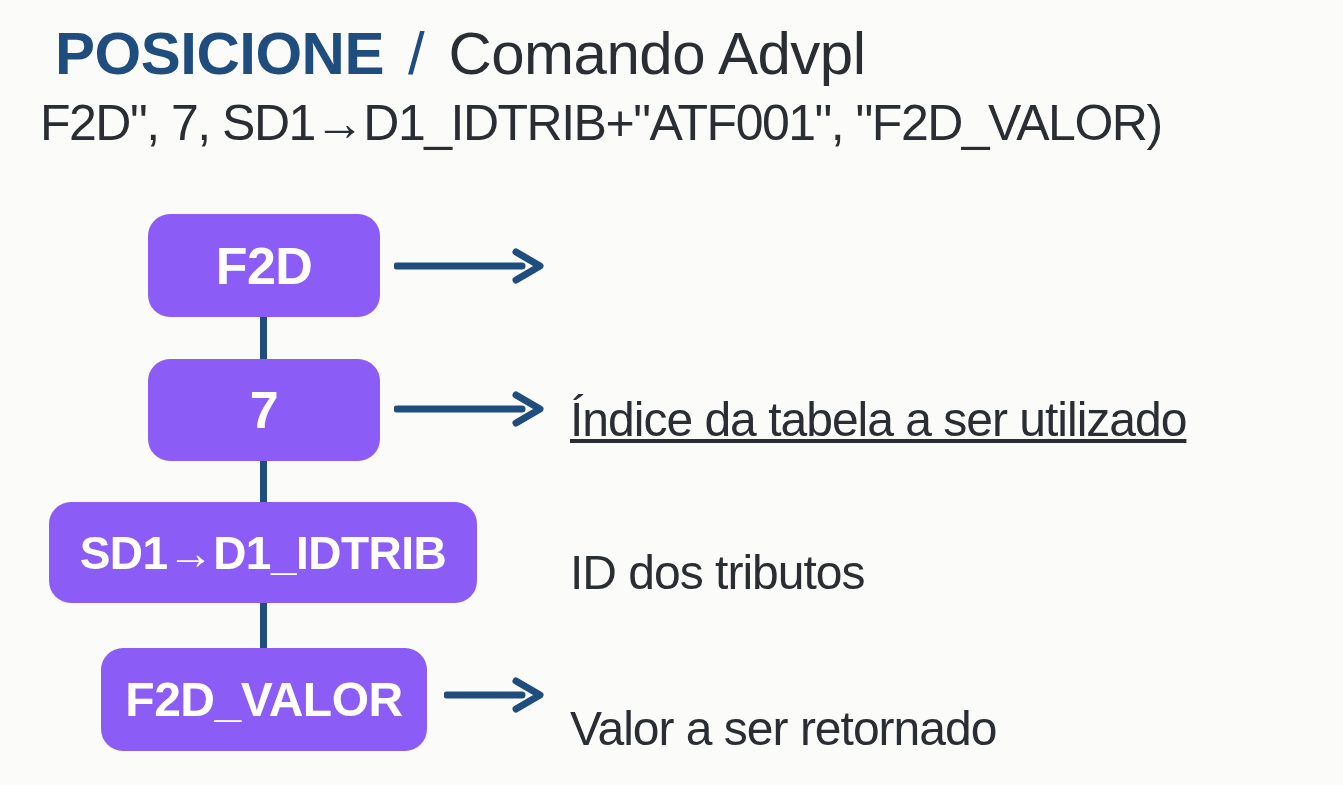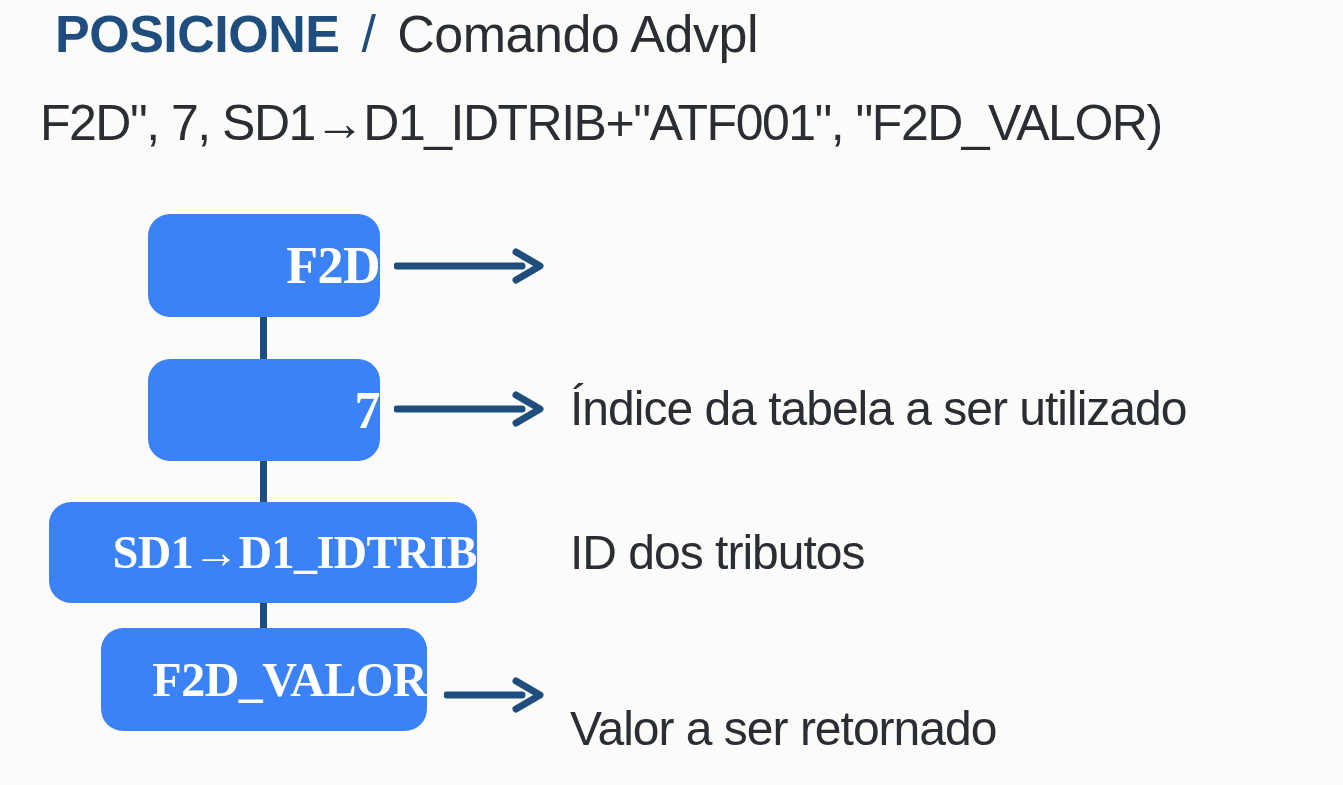--- a/index.html
+++ b/index.html
@@ -14,22 +14,22 @@
     background: #fbfbfa;
     overflow: hidden;
     font-family: "Liberation Sans", sans-serif;
     color: #2a2e33;
   }
 
   
   .header {
     position: absolute;
     left: 55px;
-    top: 8px;
-    font-size: 52px;
+    top: 24px;
+    font-size: 60px;
     line-height: 1.0;
     letter-spacing: -0.5px;
     white-space: nowrap;
   }
   .header .keyword {
     font-weight: bold;
     color: #1f4e7e;
   }
   .header .separator {
     color: #1f4e7e;
@@ -60,57 +60,56 @@
     position: absolute;
     left: 260px;
     top: 266px;
     width: 7px;
     height: 430px;
     background: #1f4e7e;
     z-index: 0;
   }
   .node {
     position: absolute;
-    background: #3b82f6;
+    background: #8b5cf6;
     border-radius: 22px;
     display: flex;
     align-items: center;
-    justify-content: flex-end;
+    justify-content: center;
     color: #ffffff;
     font-weight: bold;
     z-index: 1;
     letter-spacing: -0.5px;
     white-space: nowrap;
-    font-family: Liberation Serif, serif;
   }
   .node-1 { left: 148px; top: 214px; width: 232px; height: 103px; font-size: 52px; }
   .node-2 { left: 148px; top: 359px; width: 232px; height: 102px; font-size: 52px; }
   .node-3 { left:  49px; top: 502px; width: 428px; height: 101px; font-size: 46px; }
-  .node-4 { left: 101px; top: 628px; width: 326px; height: 103px; font-size: 48px; }
+  .node-4 { left: 101px; top: 648px; width: 326px; height: 103px; font-size: 48px; }
 
   .arrow {
     position: absolute;
     z-index: 1;
   }
   .arrow-1 { left: 394px; top: 246px; }
   .arrow-2 { left: 394px; top: 389px; }
   .arrow-4 { left: 444px; top: 675px; }
 
   .row-label {
     position: absolute;
     left: 570px;
     font-size: 48px;
     line-height: 48px;
     letter-spacing: -1px;
     color: #2a2e33;
     white-space: nowrap;
   }
   .label-1 { top: 242px; }
-  .label-2 { top: 385px; }
-  .label-3 { top: 529px; }
+  .label-2 { top: 396px; text-decoration: underline; }
+  .label-3 { top: 549px; }
   .label-4 { top: 705px; }
 </style>
 </head>
 <body>
 
 <div class="page">
 
   <div class="header">
     <span class="keyword">POSICIONE</span>
     <span class="separator">/</span>

